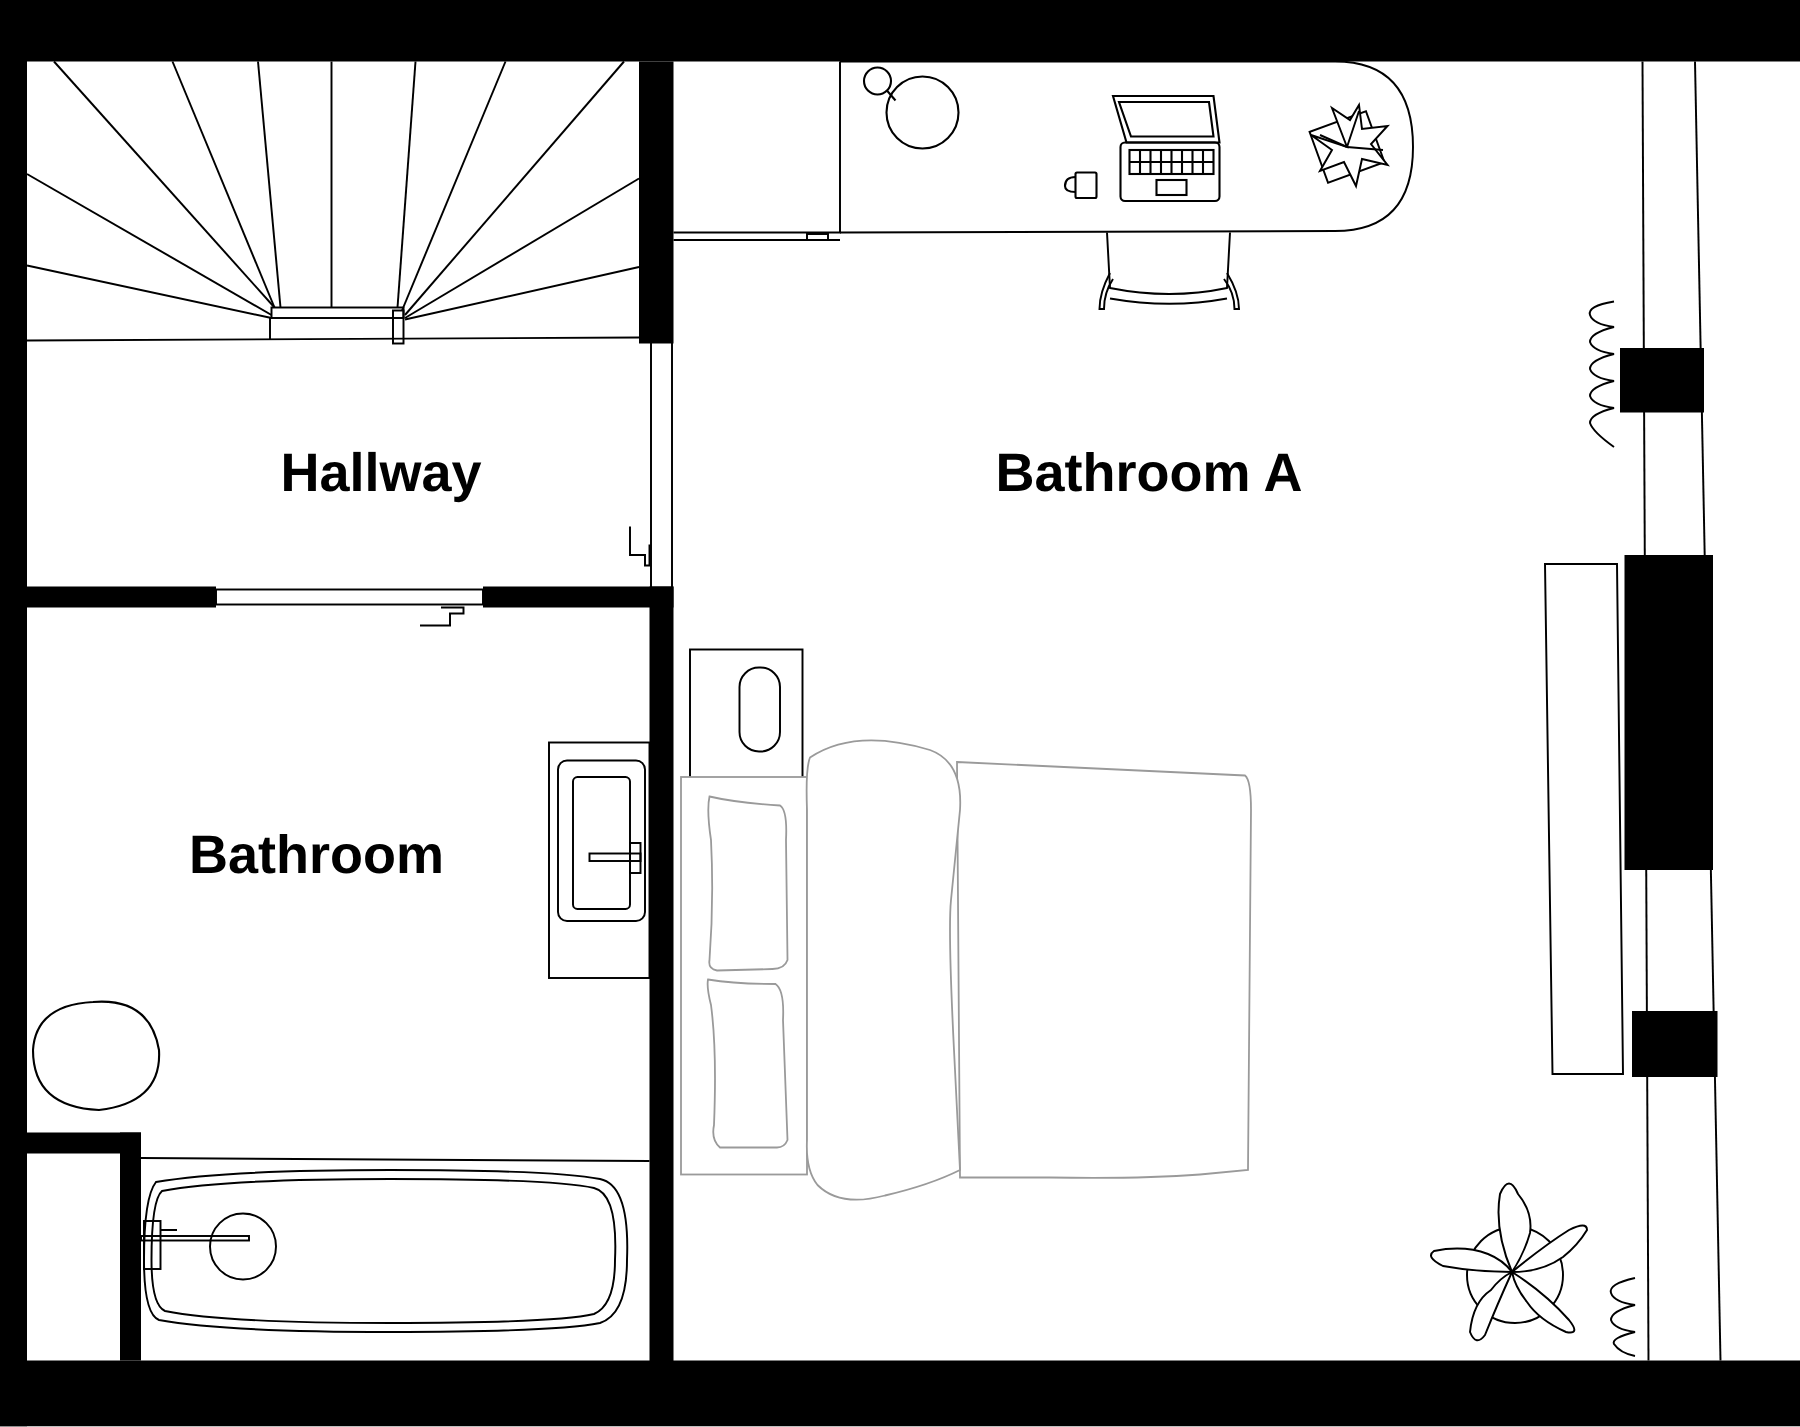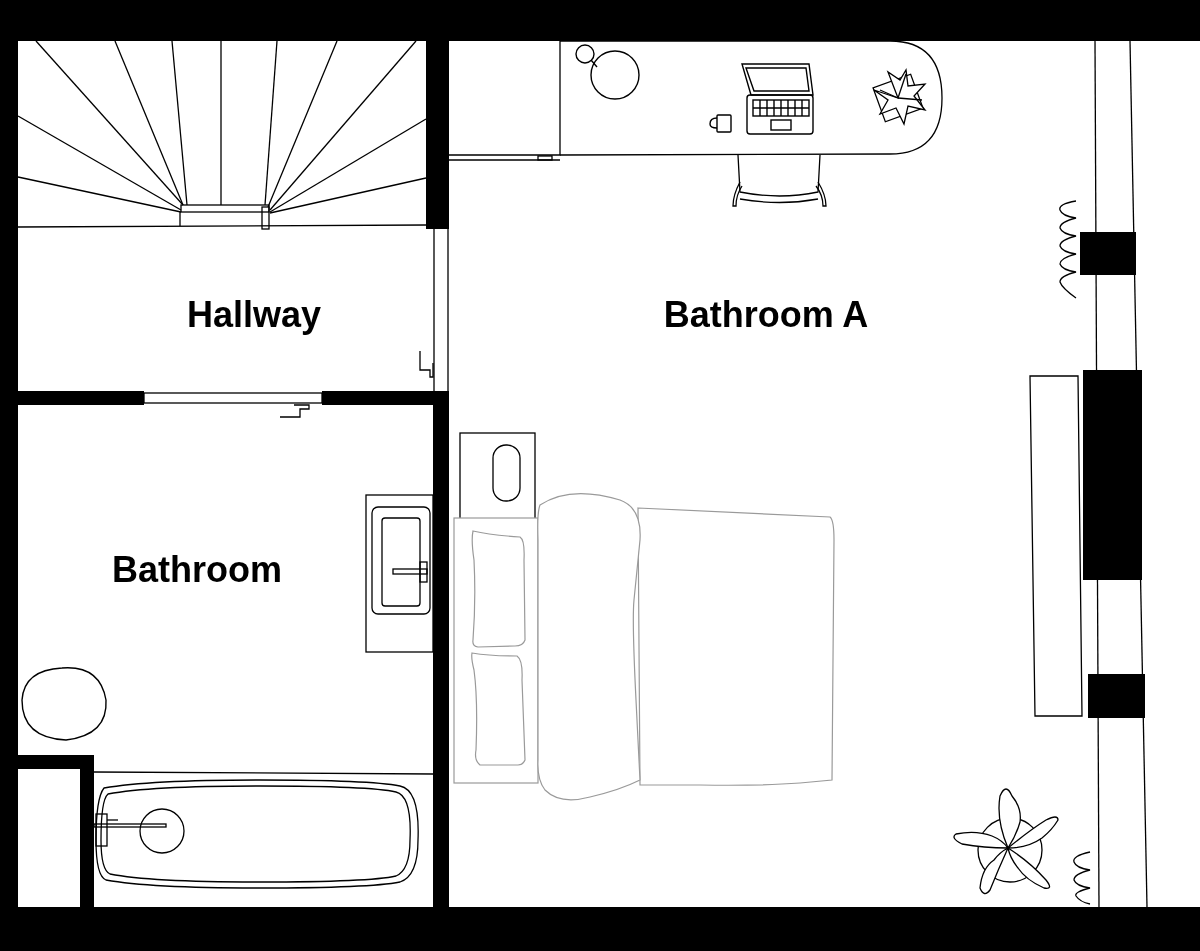--- a/index.html
+++ b/index.html
@@ -172,13 +172,13 @@
     <path d="M1008 848 Q996 820 1000 796 Q1006 782 1012 796 Q1022 808 1020 822 Q1016 836 1008 848 Z"></path>
     <path d="M1008 848 Q1030 830 1046 820 Q1058 814 1058 820 Q1052 830 1042 838 Q1028 848 1008 848 Z"></path>
     <path d="M1008 848 Q1030 862 1046 880 Q1054 890 1044 888 Q1026 880 1018 868 Q1010 858 1008 848 Z"></path>
     <path d="M1008 848 Q998 870 990 890 Q984 898 980 888 Q982 868 994 860 Q1000 852 1008 848 Z"></path>
     <path d="M1008 848 Q984 848 962 844 Q950 838 956 834 Q976 830 992 836 Q1002 840 1008 848 Z"></path>
   </g>
 </svg>
 
 <div class="room-label" style="left:228px; top:315px;margin-left:26px;">Hallway</div>
 <div class="room-label" style="left:766px; top:315px;">Bathroom A</div>
-<div class="room-label" style="left:197px; top:570px;text-align:right;">Bathroom</div>
+<div class="room-label" style="left:211px; top:570px;text-align:right;">Bathroom</div>
 
 </body></html>

